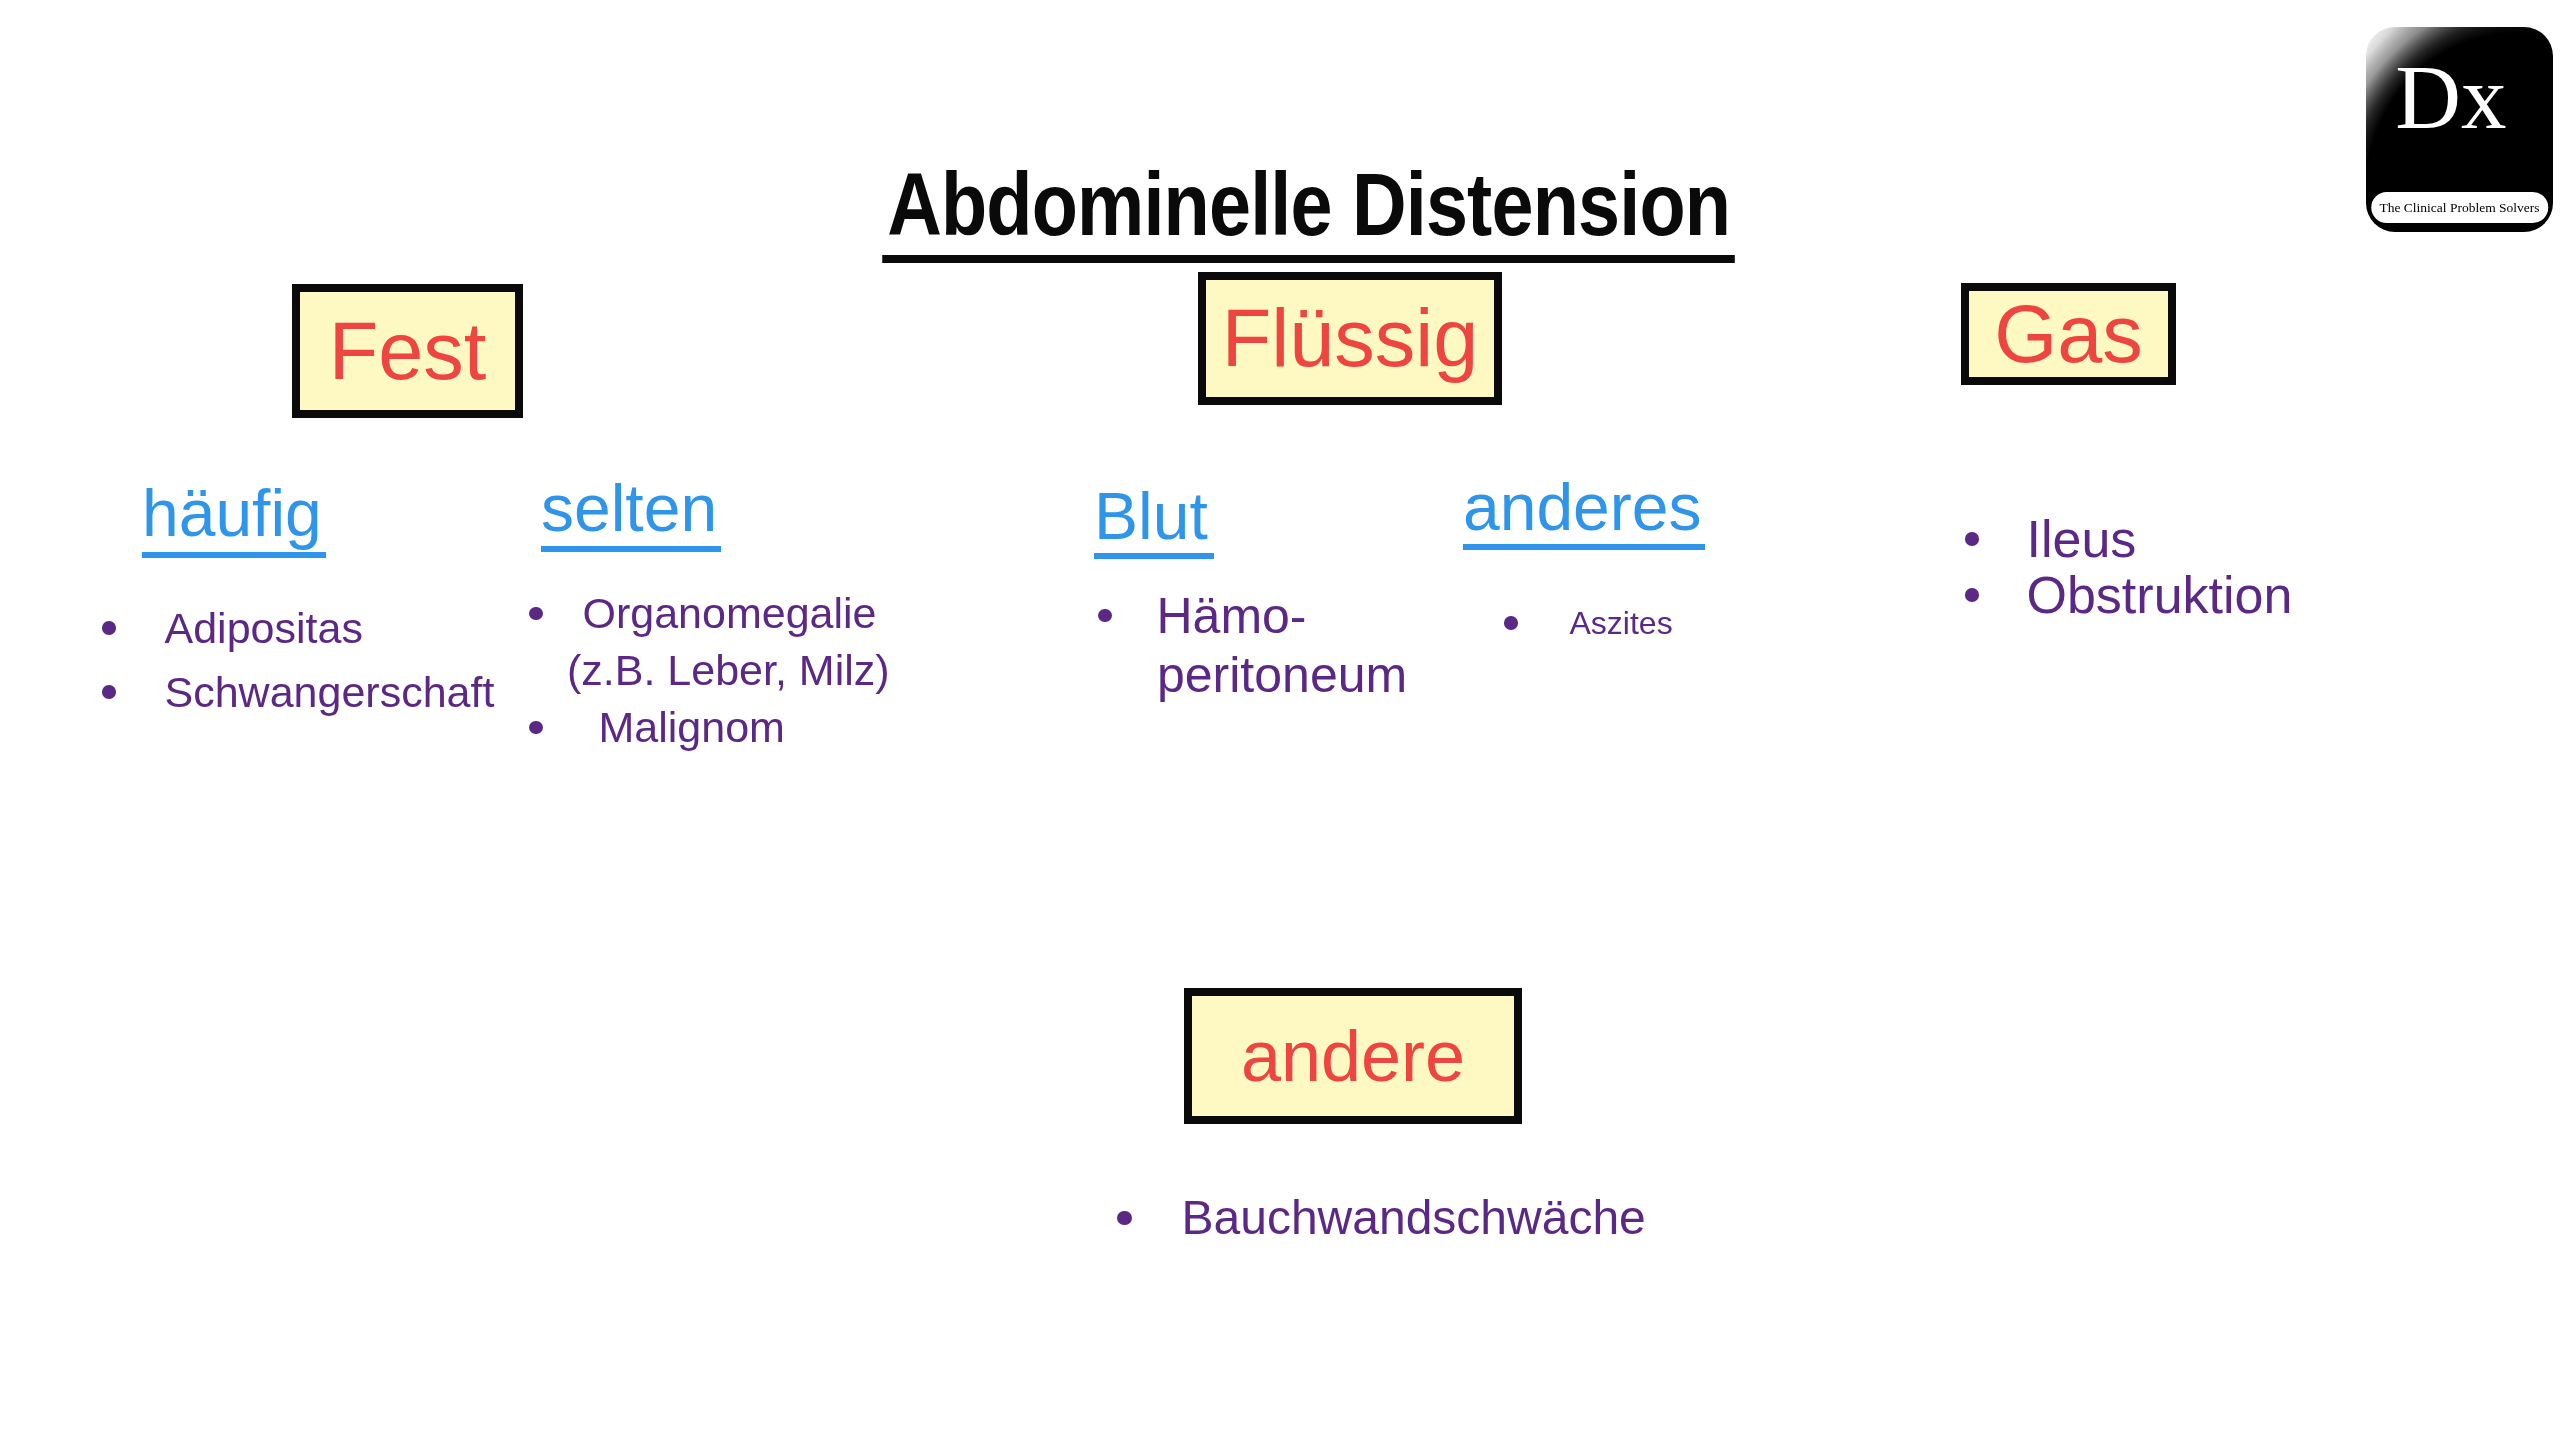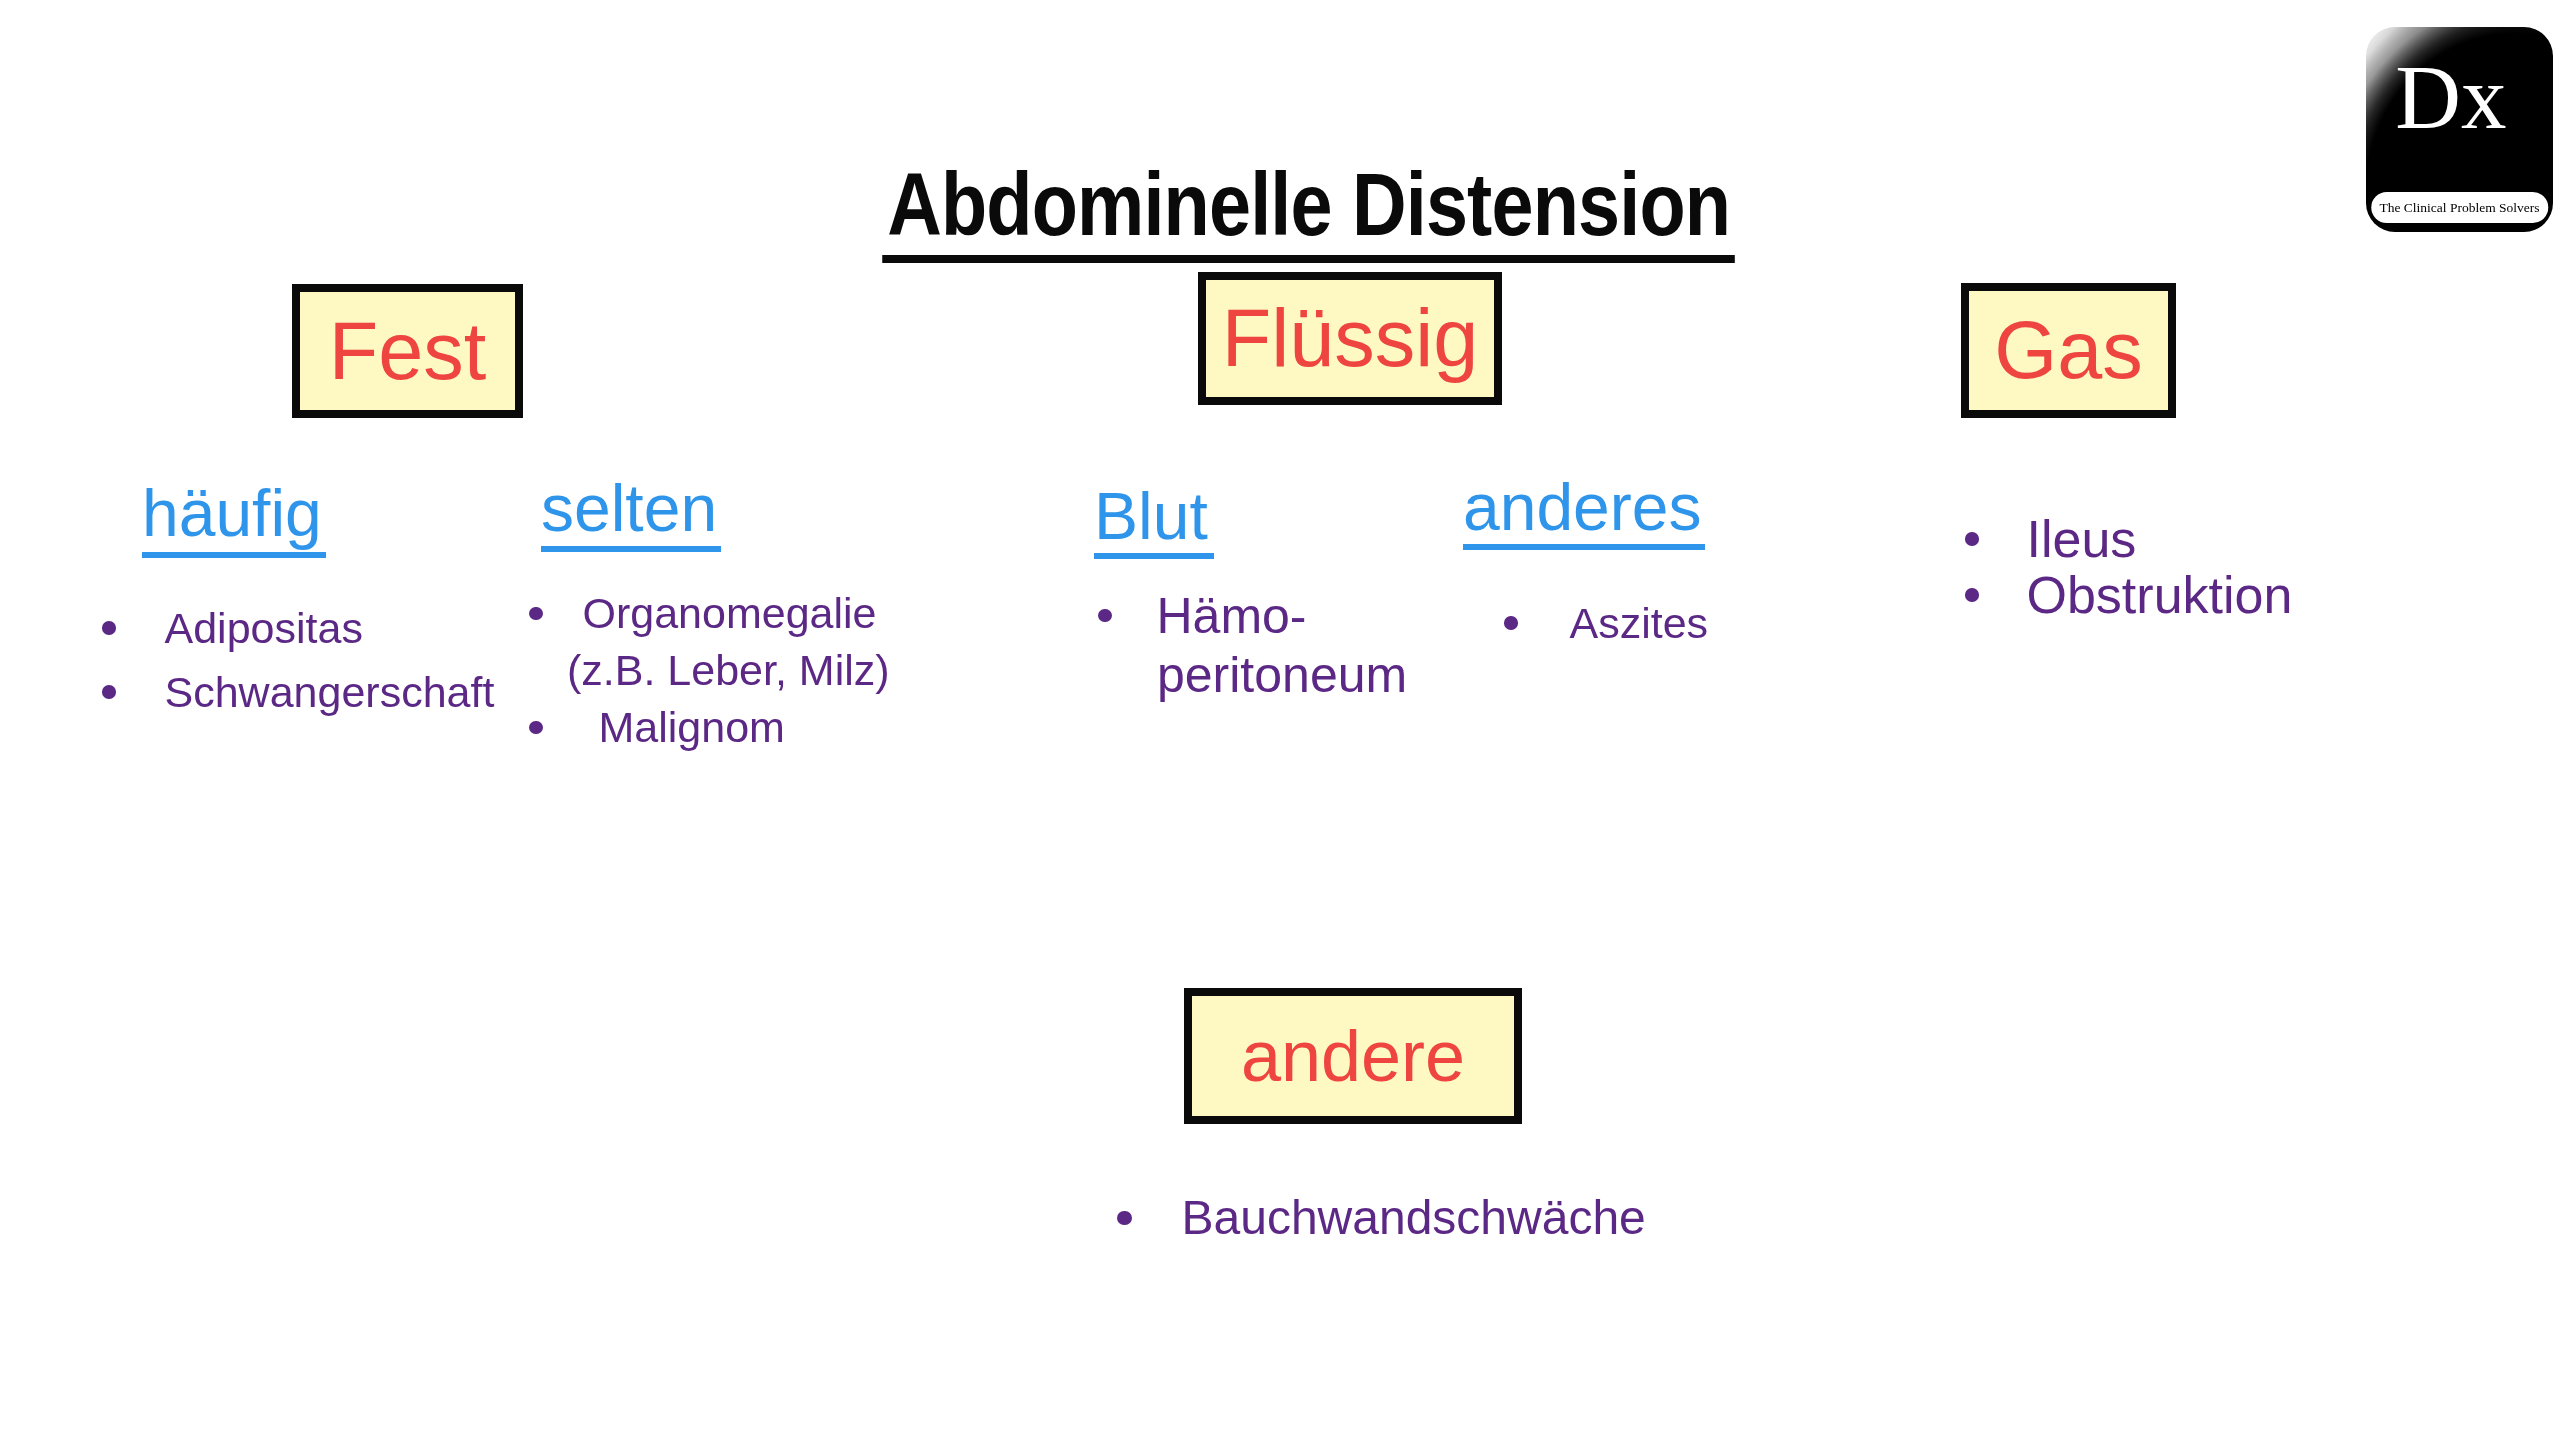--- a/index.html
+++ b/index.html
@@ -21,21 +21,21 @@
     white-space:nowrap;
   }
   
   .cat-box{
     position:absolute;box-sizing:border-box;border:8.7px solid #0a0a0a;
     display:flex;align-items:center;justify-content:center;background:#fef9c3;
   }
   .cat-box .label{color:#ee4540;font-size:81px;line-height:1;white-space:nowrap;}
   .box-fest{left:292px;top:284px;width:231px;height:134px;}
   .box-fluessig{left:1198px;top:272px;width:304px;height:133px;}
-  .box-gas{left:1961px;top:283px;width:215px;height:135px;}
+  .box-gas{left:1961px;top:283px;width:215px;height:102px;}
   .box-andere{left:1184px;top:988px;width:338px;height:136px;}
   .box-andere .label{font-size:72px;}
   
   .subhead{
     position:absolute;color:#2e95ea;font-size:66px;line-height:1;
     border-bottom:6.8px solid #2e95ea;white-space:nowrap;
   }
   .sh-haeufig{left:142px;top:480px;padding:0 3.9px 5.8px 0;}
   .sh-selten{left:541px;top:475px;padding:0 3.9px 4.8px 0;}
   .sh-blut{left:1094px;top:483px;padding:0 5.8px 3.9px 0;}
@@ -53,21 +53,21 @@
   .list-haeufig .btext{margin-left:49px;}
   .list-selten{left:529px;top:585px;font-size:43px;}
   .list-selten .brow{height:57px;}
   .list-selten .r1 .btext{margin-left:40px;}
   .list-selten .r2{padding-left:38px;}
   .list-selten .r3 .btext{margin-left:56px;}
   .list-blut{left:1098px;top:586px;font-size:50px;}
   .list-blut .brow{height:59px;}
   .list-blut .r1 .btext{margin-left:45px;}
   .list-blut .r2{padding-left:59px;}
-  .list-anderes{left:1504px;top:594px;font-size:43px;text-align:center;}
+  .list-anderes{left:1504px;top:594px;font-size:32px;text-align:center;}
   .list-anderes .brow{height:58px;}
   .list-anderes .btext{margin-left:52px;}
   .list-gas{left:1965px;top:511px;font-size:52px;}
   .list-gas .brow{height:56px;}
   .list-gas .btext{margin-left:48px;}
   .list-andere{left:1117px;top:1190px;font-size:48px;}
   .list-andere .brow{height:56px;}
   .list-andere .dot{width:14.5px;height:14.5px;}
   .list-andere .btext{margin-left:50px;}
   

